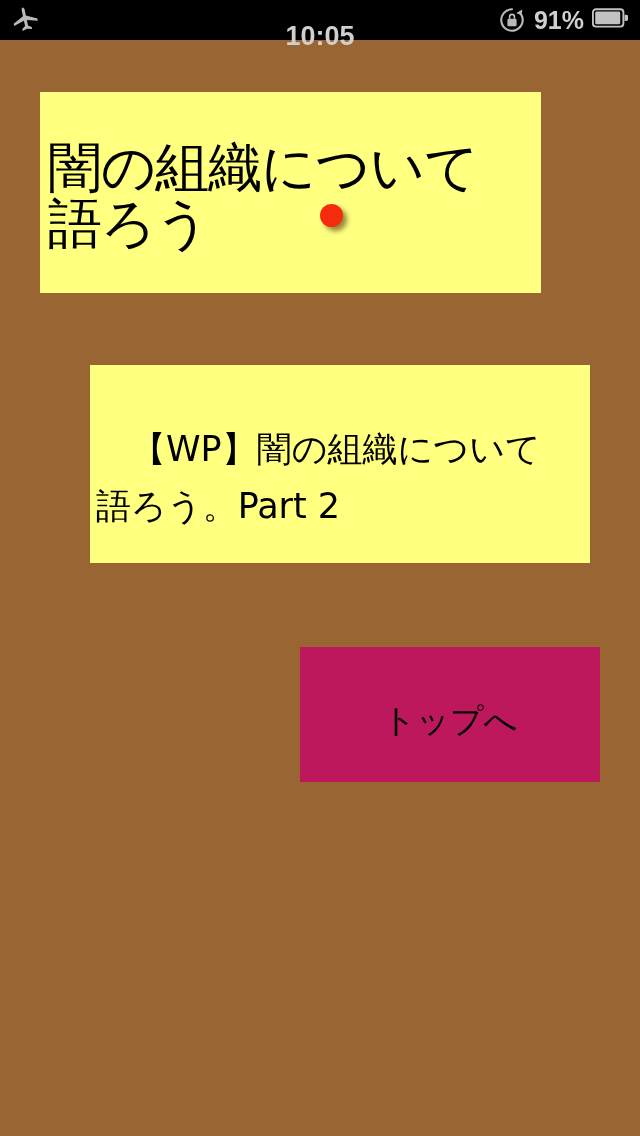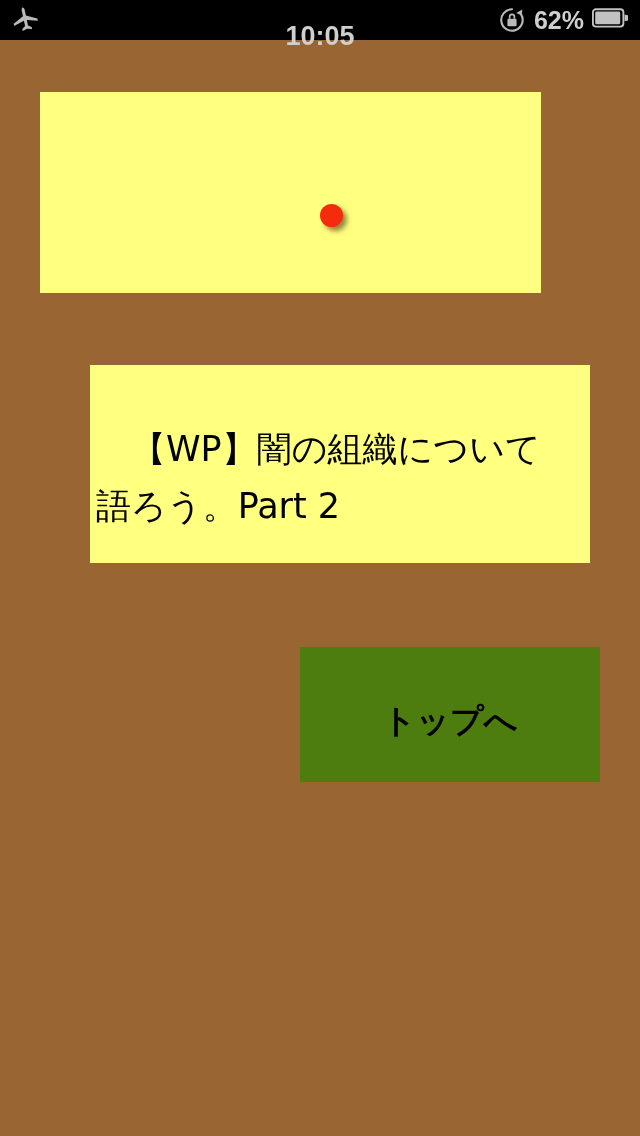--- a/index.html
+++ b/index.html
@@ -66,21 +66,21 @@
   .icon-rotlock svg { display: block; }
   .icon-battery { display: block; }
 
   
   .note {
     position: absolute;
     box-sizing: border-box;
     overflow: hidden;
   }
   .note-yellow { background: #ffff80; }
-  .note-green  { background: #4d7c0f; font-weight: bold; }
+  .note-green  { background: #be185d; }
 
   #note-thread-title {
     left: 40px;
     top: 92px;
     width: 501px;
     height: 201px;
   }
   #note-thread-part2 {
     left: 90px;
     top: 365px;
@@ -158,34 +158,36 @@
 
   <div class="sb-right">
     <span class="icon-rotlock">
       <svg width="28" height="28" viewBox="0 0 28 28" aria-hidden="true">
         <path d="M14 3.3a10.7 10.7 0 1 0 9.1 5.1" fill="none" stroke="#b9b9b9" stroke-width="2.1" stroke-linecap="round"></path>
         <path d="M24.3 3.6l-0.6 6.0l-5.4-2.6z" fill="#b9b9b9"></path>
         <rect x="9.4" y="12.8" width="9.2" height="7.4" rx="1.3" fill="#b9b9b9"></rect>
         <path d="M11.6 12.8v-2.1a2.4 2.4 0 0 1 4.8 0v2.1" fill="none" stroke="#b9b9b9" stroke-width="1.7"></path>
       </svg>
     </span>
-    <span class="sb-battery-text">62%</span>
+    <span class="sb-battery-text">91%</span>
     <span class="icon-battery">
       <svg width="36" height="20" viewBox="0 0 36 20" aria-hidden="true">
         <rect x="0.9" y="1.2" width="30.5" height="17.4" rx="3.1" ry="3.1" fill="none" stroke="#c2c2c2" stroke-width="1.9"></rect>
         <rect x="3.2" y="3.5" width="25" height="12.8" rx="1.4" fill="#c2c2c2"></rect>
         <path d="M32.6 6.8h1.1a1.9 1.9 0 0 1 0 6.2h-1.1z" fill="#c2c2c2"></path>
       </svg>
     </span>
   </div>
 
 </div>
 
 <div class="note note-yellow" id="note-thread-title">
   <span class="dot" id="dot-1"></span>
+  <div class="note-text" id="text-thread-title">闇の組織について
+語ろう</div>
 </div>
 
 <div class="note note-yellow" id="note-thread-part2">
 
   <div class="note-text" id="text-thread-part2">　【WP】闇の組織について
 語ろう。Part 2</div>
 </div>
 
 <div class="note note-green" id="note-top-link">
 

